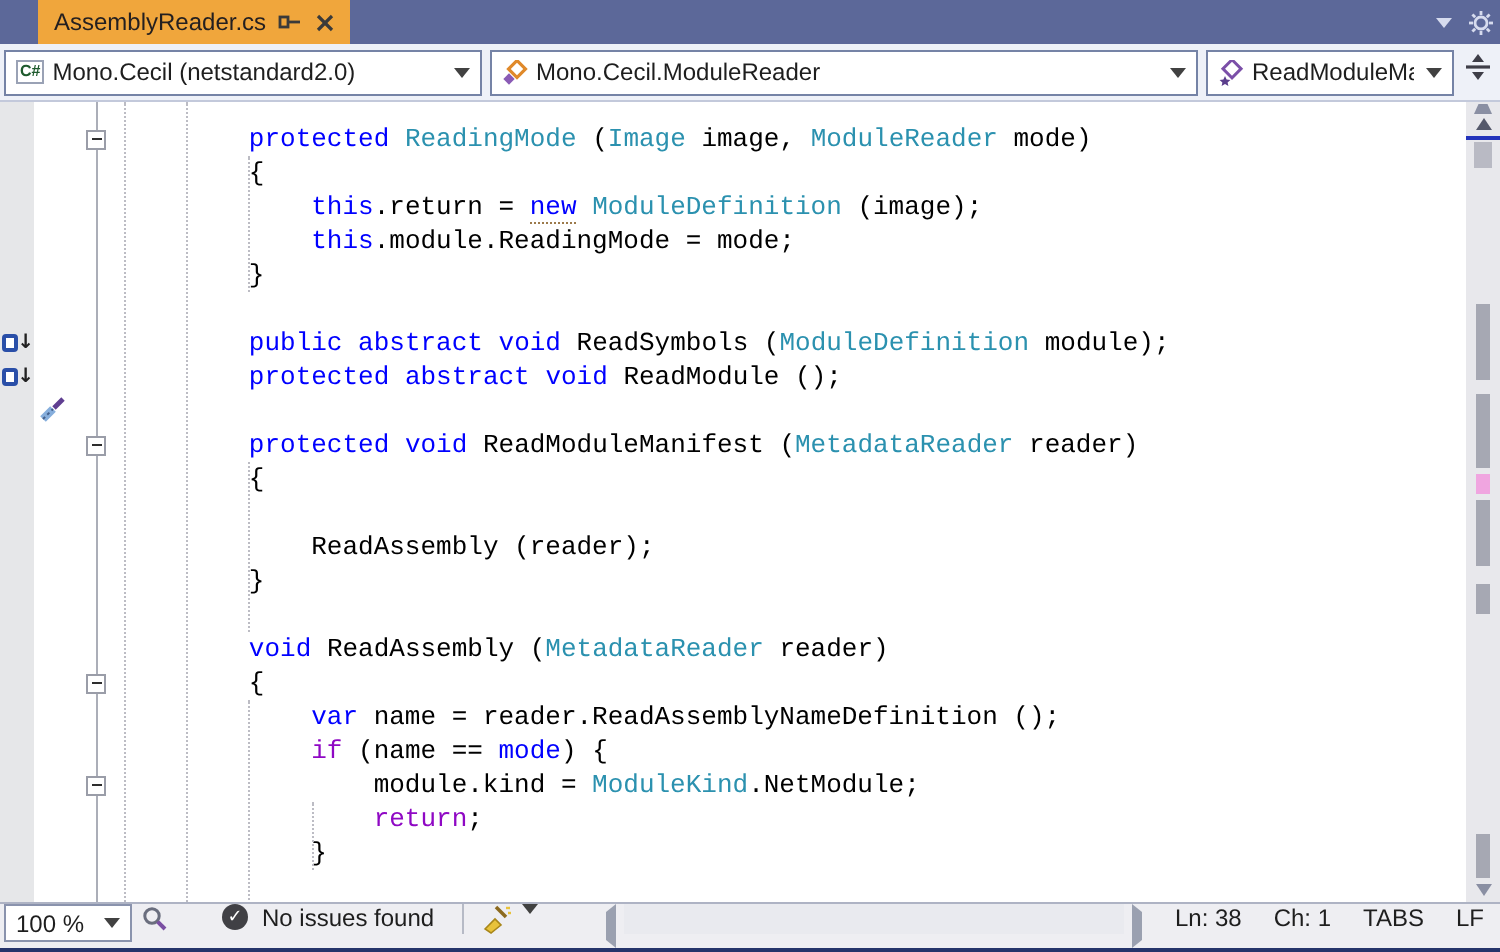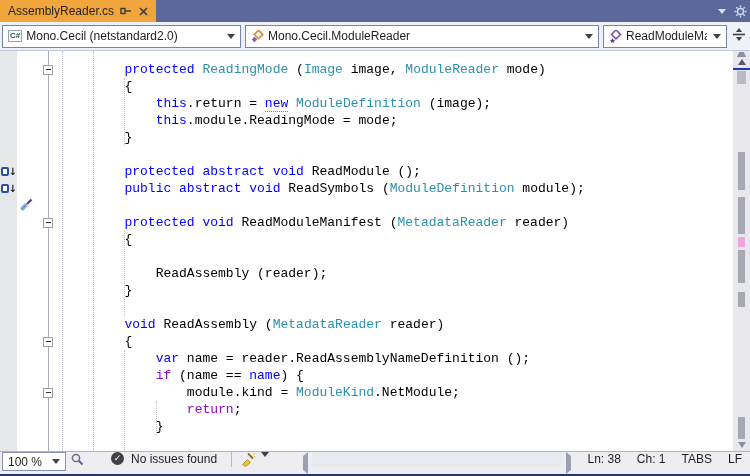--- a/index.html
+++ b/index.html
@@ -74,21 +74,21 @@
   .hsarrow-l{ border-top:4px solid transparent; border-bottom:4px solid transparent; border-right:5px solid #9AA0B0; }
   .hsarrow-r{ border-top:4px solid transparent; border-bottom:4px solid transparent; border-left:5px solid #9AA0B0; }
   .hstrack{ flex:1 1 auto; height:15px; background:#E9EAEF; margin:0 4px; }
   .stat-item{ margin-left:16px; white-space:nowrap; }
 </style>
 </head>
 <body>
 
 <div class="window">
 
-  <div class="tabstrip" style="background: rgb(92, 104, 153);">
+  <div class="tabstrip" style="background: rgb(92, 104, 153); padding-left: 19px;">
     <div class="tab" style="background: rgb(240, 166, 60);">
       <span class="tab-label">AssemblyReader.cs</span>
       <svg width="12" height="12" viewBox="0 0 12 12">
         <rect x="1" y="3.5" width="4" height="5" fill="none" stroke="#3A3A3A" stroke-width="1.4"></rect>
         <line x1="5" y1="6" x2="11" y2="6" stroke="#3A3A3A" stroke-width="1.4"></line>
       </svg>
       <svg width="11" height="11" viewBox="0 0 11 11">
         <line x1="2" y1="2" x2="9" y2="9" stroke="#3A3A3A" stroke-width="1.6"></line>
         <line x1="9" y1="2" x2="2" y2="9" stroke="#3A3A3A" stroke-width="1.6"></line>
       </svg>
@@ -151,33 +151,33 @@
   <div class="editor" id="editor">
     <div class="gutter"></div>
     <div class="outline-line"></div>
     <div class="code" id="code">
         <div class="code-line"><span>        </span><span class="tok-k">protected</span><span class="tok-p"> </span><span class="tok-t">ReadingMode</span><span class="tok-p"> (</span><span class="tok-t">Image</span><span class="tok-p"> image, </span><span class="tok-t">ModuleReader</span><span class="tok-p"> mode)</span></div>
         <div class="code-line"><span>        </span><span class="tok-p">{</span></div>
         <div class="code-line"><span>            </span><span class="tok-k">this</span><span class="tok-p">.return = </span><span class="tok-kn">new</span><span class="tok-p"> </span><span class="tok-t">ModuleDefinition</span><span class="tok-p"> (image);</span></div>
         <div class="code-line"><span>            </span><span class="tok-k">this</span><span class="tok-p">.module.ReadingMode = mode;</span></div>
         <div class="code-line"><span>        </span><span class="tok-p">}</span></div>
         <div class="code-line"><span></span></div>
+        <div class="code-line"><span>        </span><span class="tok-k">public</span><span class="tok-p"> </span><span class="tok-k">abstract</span><span class="tok-p"> </span><span class="tok-k">void</span><span class="tok-p"> ReadSymbols (</span><span class="tok-t">ModuleDefinition</span><span class="tok-p"> module);</span></div>
         <div class="code-line"><span>        </span><span class="tok-k">protected</span><span class="tok-p"> </span><span class="tok-k">abstract</span><span class="tok-p"> </span><span class="tok-k">void</span><span class="tok-p"> ReadModule ();</span></div>
-        <div class="code-line"><span>        </span><span class="tok-k">public</span><span class="tok-p"> </span><span class="tok-k">abstract</span><span class="tok-p"> </span><span class="tok-k">void</span><span class="tok-p"> ReadSymbols (</span><span class="tok-t">ModuleDefinition</span><span class="tok-p"> module);</span></div>
         <div class="code-line"><span></span></div>
         <div class="code-line"><span>        </span><span class="tok-k">protected</span><span class="tok-p"> </span><span class="tok-k">void</span><span class="tok-p"> ReadModuleManifest (</span><span class="tok-t">MetadataReader</span><span class="tok-p"> reader)</span></div>
         <div class="code-line"><span>        </span><span class="tok-p">{</span></div>
         <div class="code-line"><span></span></div>
         <div class="code-line"><span>            </span><span class="tok-p">ReadAssembly (reader);</span></div>
         <div class="code-line"><span>        </span><span class="tok-p">}</span></div>
         <div class="code-line"><span></span></div>
         <div class="code-line"><span>        </span><span class="tok-k">void</span><span class="tok-p"> ReadAssembly (</span><span class="tok-t">MetadataReader</span><span class="tok-p"> reader)</span></div>
         <div class="code-line"><span>        </span><span class="tok-p">{</span></div>
         <div class="code-line"><span>            </span><span class="tok-k">var</span><span class="tok-p"> name = reader.ReadAssemblyNameDefinition ();</span></div>
-        <div class="code-line"><span>            </span><span class="tok-c">if</span><span class="tok-p"> (name == </span><span class="tok-k">name</span><span class="tok-p">) {</span></div>
+        <div class="code-line"><span>            </span><span class="tok-c">if</span><span class="tok-p"> (name == </span><span class="tok-k">mode</span><span class="tok-p">) {</span></div>
         <div class="code-line"><span>                </span><span class="tok-p">module.kind = </span><span class="tok-t">ModuleKind</span><span class="tok-p">.NetModule;</span></div>
         <div class="code-line"><span>                </span><span class="tok-c">return</span><span class="tok-p">;</span></div>
         <div class="code-line"><span>            </span><span class="tok-p">}</span></div>
       </div>
 
     <div class="vscroll">
       <div class="vgrip"></div>
       <div class="varrow-up"></div>
       <div class="vsplitline"></div>
       <div class="vtrack" id="vtrack">

